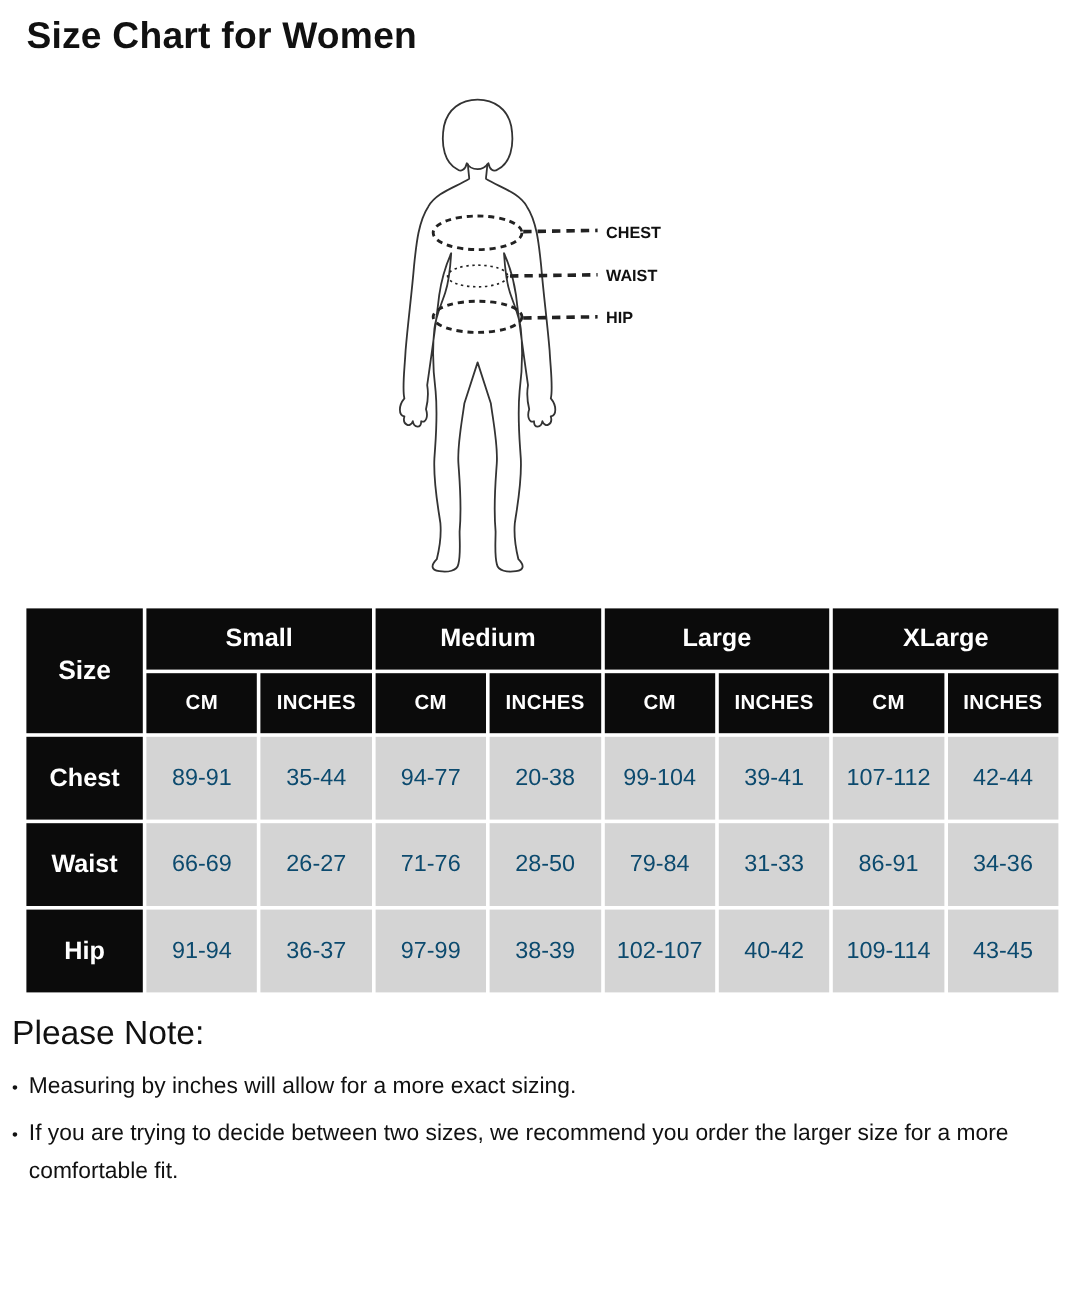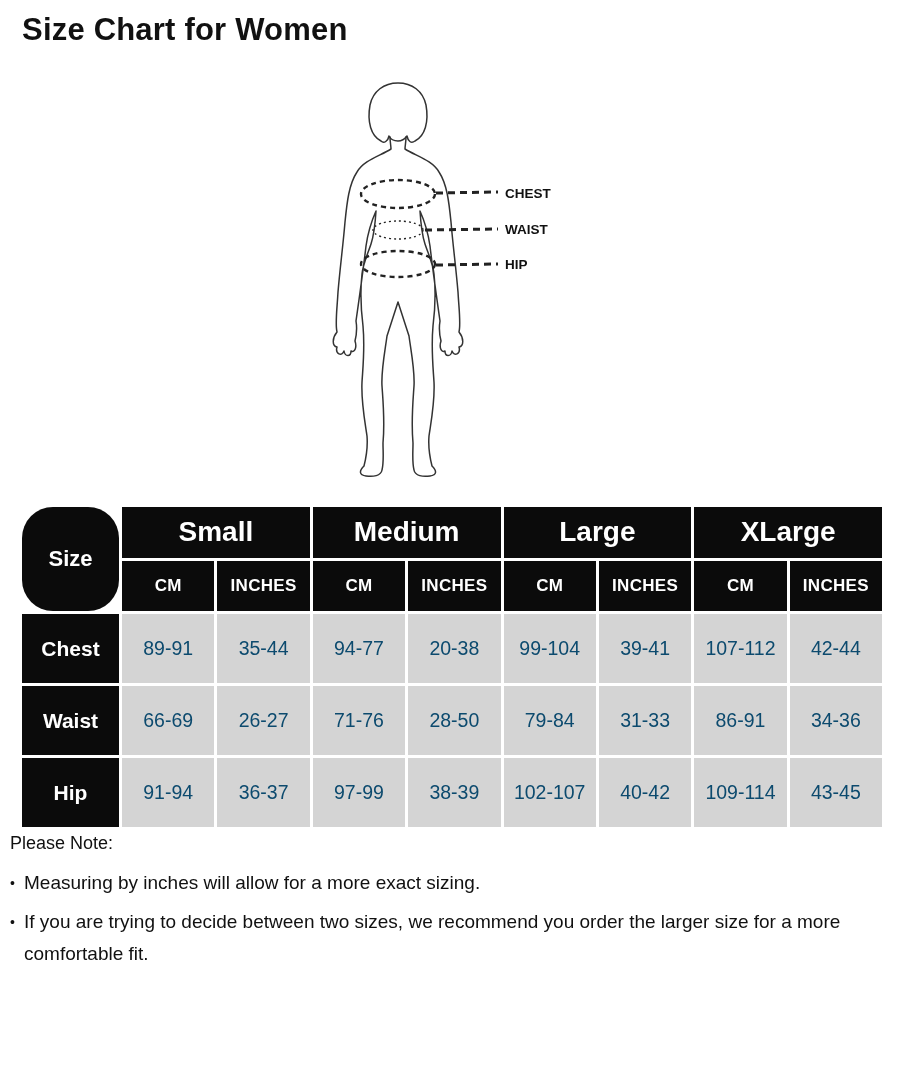--- a/index.html
+++ b/index.html
@@ -17,30 +17,30 @@
 
   table.size-chart {
     position:absolute; left:19px; top:504px;
     width:866px; table-layout:fixed;
     border-collapse:separate; border-spacing:3px;
   }
   table.size-chart th, table.size-chart td {
     text-align:center; vertical-align:middle; padding:0;
   }
   th.hdr { background:#0b0b0b; color:#ffffff; font-weight:bold; }
-  th.corner   { font-size:22px; height:104px;border-radius:31px; }
-  th.group    { font-size:28px; height:43px; }
+  th.corner   { font-size:22px; height:104px; }
+  th.group    { font-size:21px; height:43px; }
   th.unit     { font-size:17px; height:43px; letter-spacing:0.3px; }
   th.rowlabel { font-size:21px; height:69px; }
   td.val {
     background:#d4d4d4; color:#0c4a6e; font-size:19.5px; height:69px;
   }
 
   .notes { position:absolute; left:10px; top:833px; width:888px; }
-  .notes-heading { font-size:18px; color:#111111; margin:0 0 13px 0; font-weight:normal; }
+  .notes-heading { font-size:28px; color:#111111; margin:12px 0 13px 0; font-weight:normal; }
   ul.notes-list { list-style:none; margin:0; padding:0; }
   ul.notes-list li {
     position:relative; padding-left:14px; margin:0 0 7px 0;
     font-size:19px; line-height:32px; color:#111111;
   }
   ul.notes-list li::before {
     content:"\2022"; position:absolute; left:0px; top:0px;
     font-size:14px; line-height:32px; color:#111111;
   }
   .note-line { display:block; }

